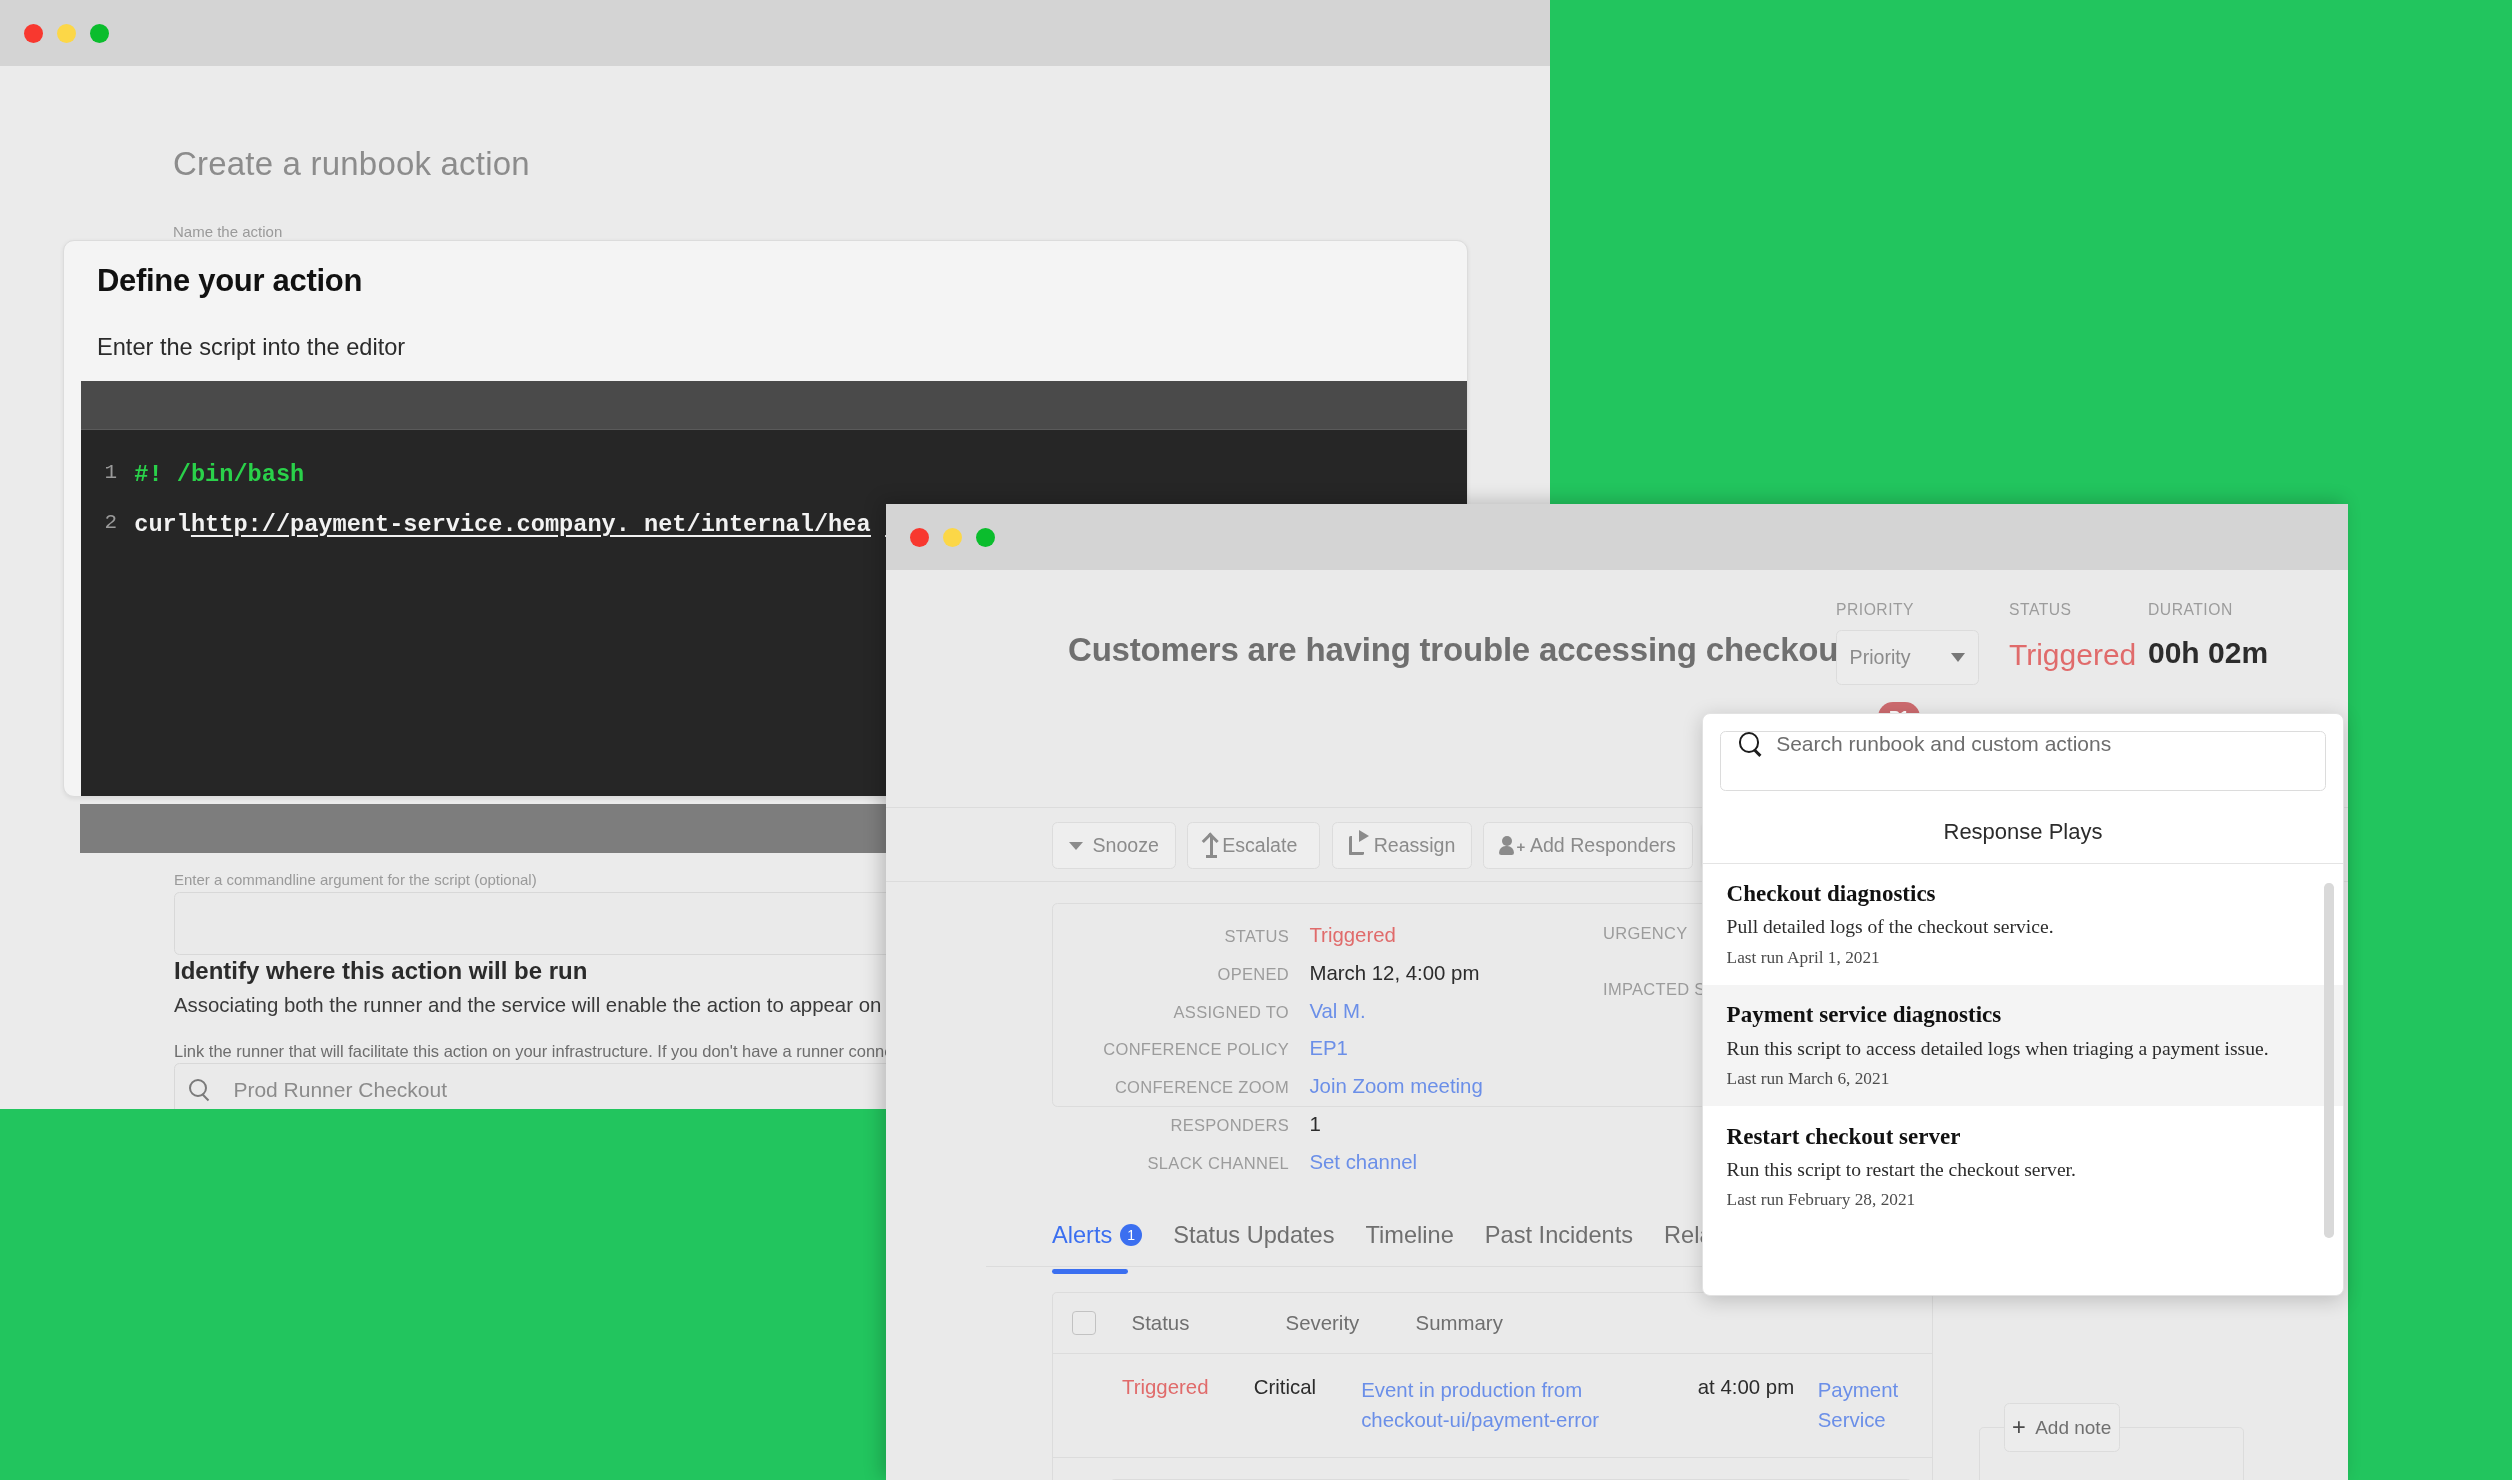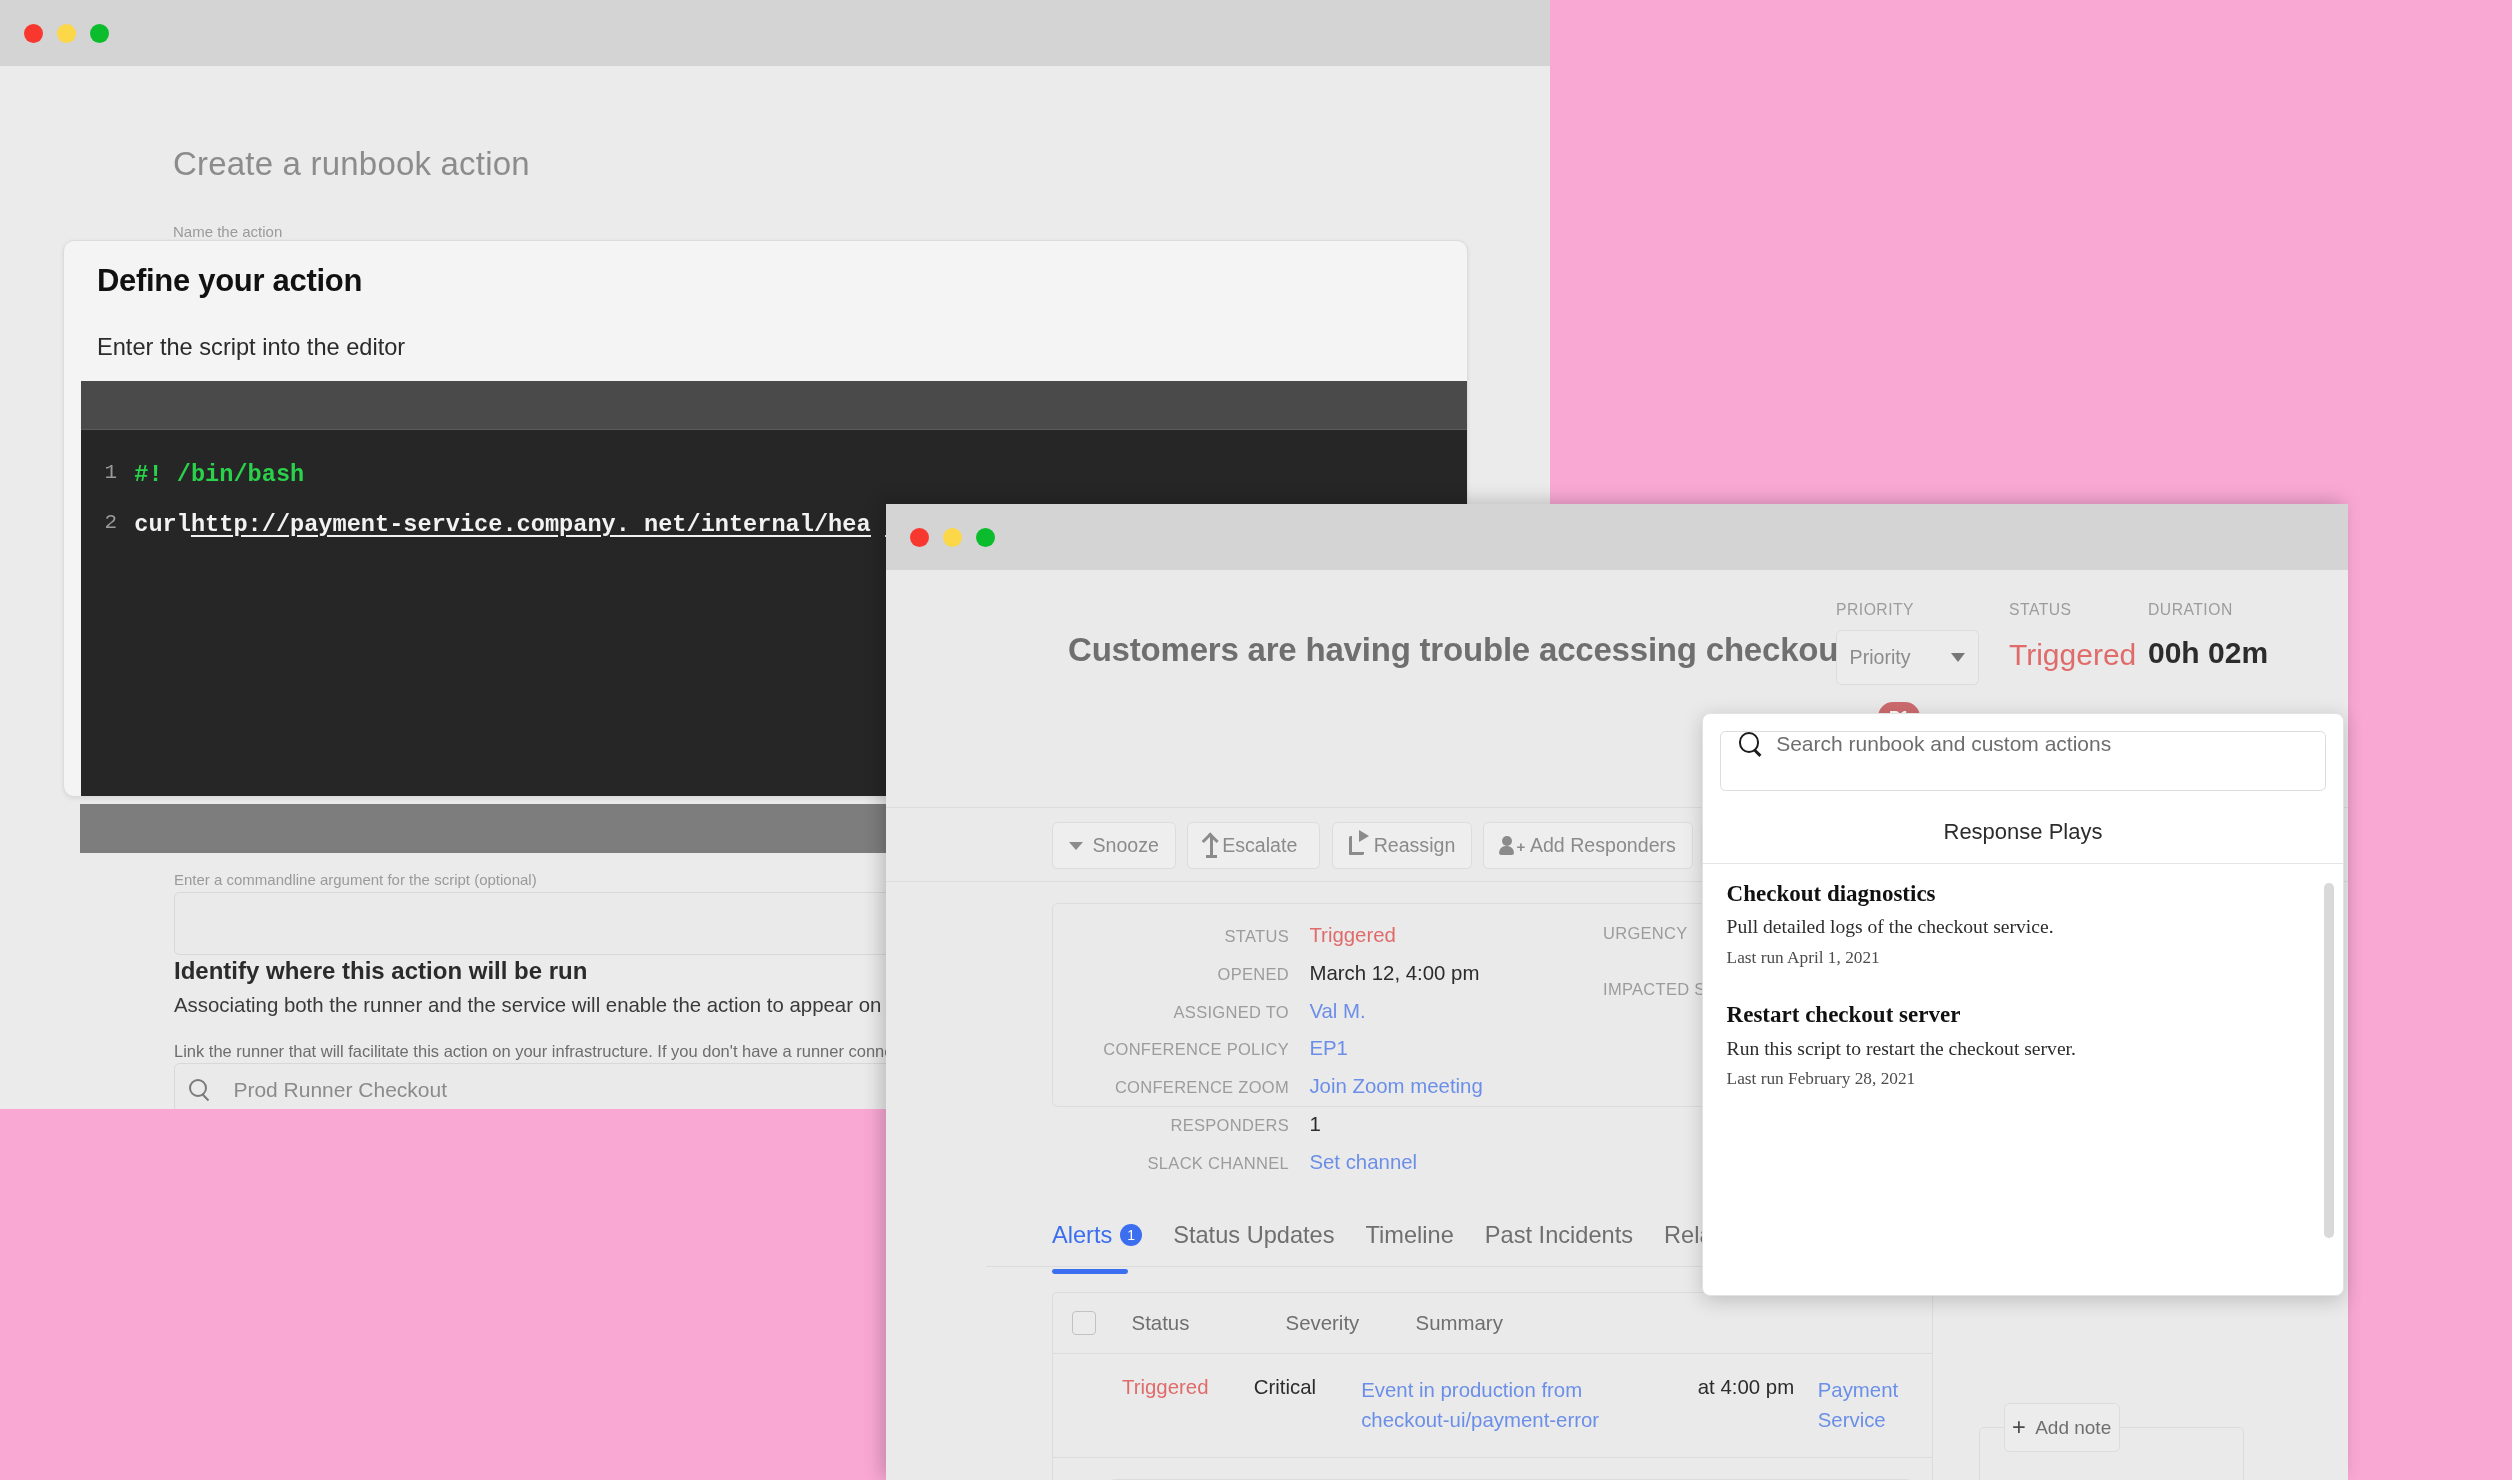--- a/index.html
+++ b/index.html
@@ -2,21 +2,21 @@
 <html style="font-size:12.6px"><head>
 <meta charset="utf-8">
 <style>
   * { box-sizing: border-box; margin: 0; padding: 0; }
   html, body {
     width: 2512px; height: 1481px;
     background: #ffffff;
     font-family: "Liberation Sans", sans-serif;
     overflow: hidden;
   }
-  #stage { position: relative; width: 2512px; height: 1481px; background:#f9a8d4; }
+  #stage { position: relative; width: 2512px; height: 1481px; background:#22c55e; }
 
   
   .win { position: absolute; background: #ebebeb; overflow: hidden; }
   .titlebar { height: 66px; background: #d4d4d4; display:flex; align-items:center; padding-left: 23.6px; gap: 14px; }
   .dot { width: 19px; height: 19px; border-radius: 50%; }
   .dot.red { background:#f8382f; }
   .dot.yellow { background:#fcd747; }
   .dot.green { background:#0bbd2d; }
 
   
@@ -414,20 +414,25 @@
     <div id="panel-tabs">
       <div class="ptab"><span>Response Plays</span></div>
     </div>
 
     <div id="panel-list">
       <div class="pitem">
         <div class="pi-title">Checkout diagnostics</div>
         <div class="pi-desc">Pull detailed logs of the checkout service.</div>
         <div class="pi-last">Last run April 1, 2021</div>
       </div>
+      <div class="pitem sel">
+        <div class="pi-title">Payment service diagnostics</div>
+        <div class="pi-desc">Run this script to access detailed logs when triaging a payment issue.</div>
+        <div class="pi-last">Last run March 6, 2021</div>
+      </div>
       <div class="pitem">
         <div class="pi-title">Restart checkout server</div>
         <div class="pi-desc">Run this script to restart the checkout server.</div>
         <div class="pi-last">Last run February 28, 2021</div>
       </div>
       <div class="pitem">
         
         
         
       </div>

